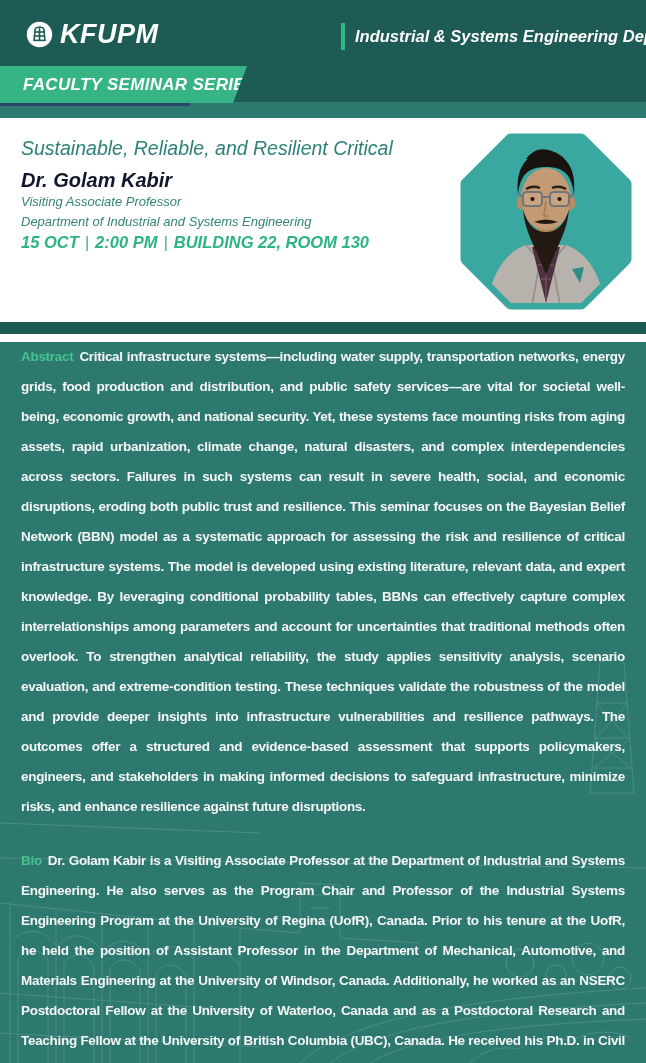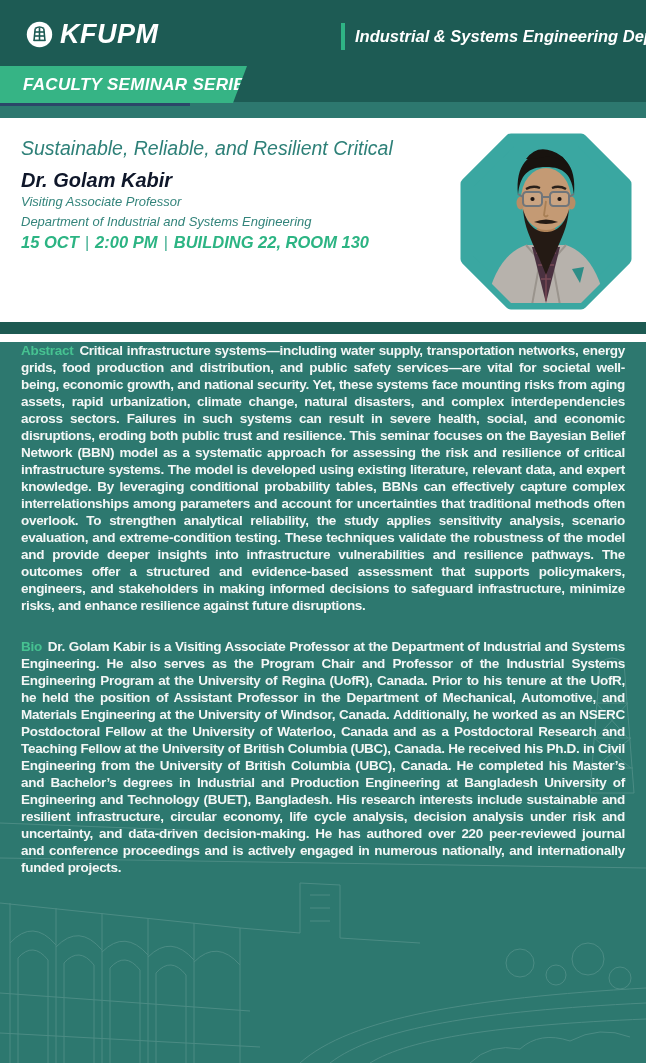--- a/index.html
+++ b/index.html
@@ -29,21 +29,21 @@
   .schedule{margin-top:0;color:#2cb483;font-weight:bold;font-style:italic;font-size:16.5px;line-height:20px;white-space:nowrap;}
   .schedule .sep{font-weight:400;color:#3fae90;padding:0 6px;}
 
   .portrait{position:absolute;right:14px;top:15px;width:172px;height:177px;}
 
   
   .divider{position:absolute;top:322px;left:0;width:646px;height:12px;background:#1d5a52;}
 
   
   .content{position:absolute;top:334px;left:0;width:646px;bottom:0;padding:8px 21px 0;box-sizing:border-box;}
-  .para{color:#f4f7f6;font-weight:bold;font-size:13.5px;letter-spacing:-0.3px;line-height:17px;
+  .para{color:#f4f7f6;font-weight:bold;font-size:13.5px;letter-spacing:-0.3px;line-height:30px;
         text-align:justify;margin:0 0 24px;position:relative;z-index:2;}
   .para .label{color:#46c291;margin-right:6px;}
 
   .watermark{position:absolute;left:0;bottom:0;width:646px;height:430px;z-index:1;pointer-events:none;}
 </style>
 </head>
 <body>
 
 <div class="poster">
 

